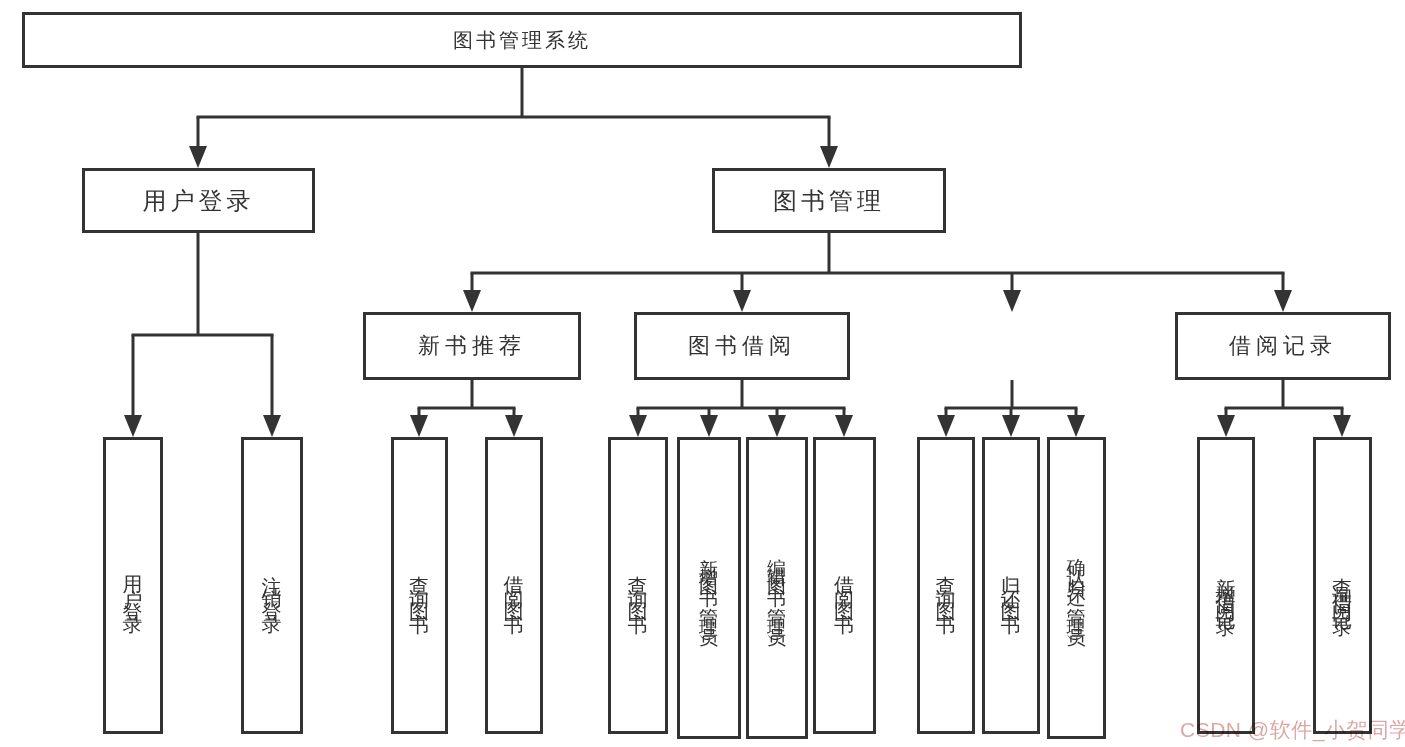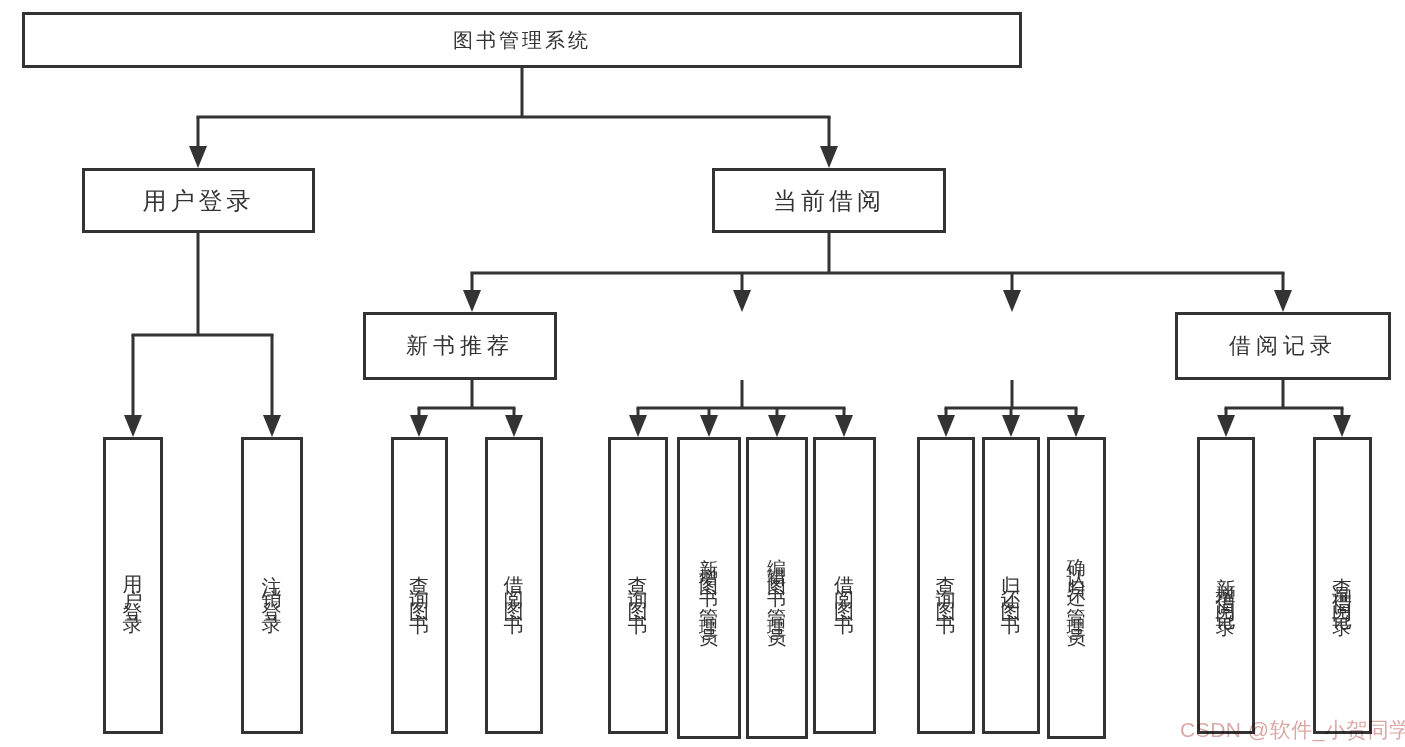--- a/index.html
+++ b/index.html
@@ -38,21 +38,21 @@
     white-space:nowrap;
     line-height:1;
   }
   .v4 span{font-size:20px;letter-spacing:13px;}
   .v6 span{font-size:20px;letter-spacing:8px;}
   .v9 span{font-size:19px;letter-spacing:10px;}
   
   .n-root{left:22px;top:12px;width:1000px;height:56px;}
   .n-user-login{left:82px;top:168px;width:233px;height:65px;}
   .n-book-mgmt{left:712px;top:168px;width:234px;height:65px;}
-  .n-new-book{left:363px;top:312px;width:194px;height:68px;}
+  .n-new-book{left:363px;top:312px;width:218px;height:68px;}
   .n-book-borrow{left:634px;top:312px;width:216px;height:68px;}
   .n-current-borrow{left:904px;top:312px;width:216px;height:68px;}
   .n-borrow-record{left:1175px;top:312px;width:216px;height:68px;}
   .n-a1{left:103px;top:437px;width:60px;height:297px;}
   .n-a2{left:241px;top:437px;width:62px;height:297px;}
   .n-b1{left:391px;top:437px;width:57px;height:297px;}
   .n-b2{left:485px;top:437px;width:58px;height:297px;}
   .n-c1{left:608px;top:437px;width:60px;height:297px;}
   .n-c2{left:677px;top:437px;width:64px;height:302px;}
   .n-c3{left:746px;top:437px;width:62px;height:302px;}
@@ -156,26 +156,29 @@
   </svg>
 
   <div class="node hbox root-box n-root">
     <span>图书管理系统</span>
   </div>
 
   <div class="node hbox lvl1 n-user-login">
     <span>用户登录</span>
   </div>
   <div class="node hbox lvl1 n-book-mgmt">
-    <span>当前借阅</span>
+    <span>图书管理</span>
   </div>
 
   <div class="node hbox lvl2 n-new-book">
     <span>新书推荐</span>
   </div>
+  <div class="node hbox lvl2 n-book-borrow">
+    <span>图书借阅</span>
+  </div>
   <div class="node hbox lvl2 n-borrow-record">
     <span>借阅记录</span>
   </div>
 
   <div class="node vbox v4 n-a1">
     <span>用户登录</span>
   </div>
   <div class="node vbox v4 n-a2">
     <span>注销登录</span>
   </div>

